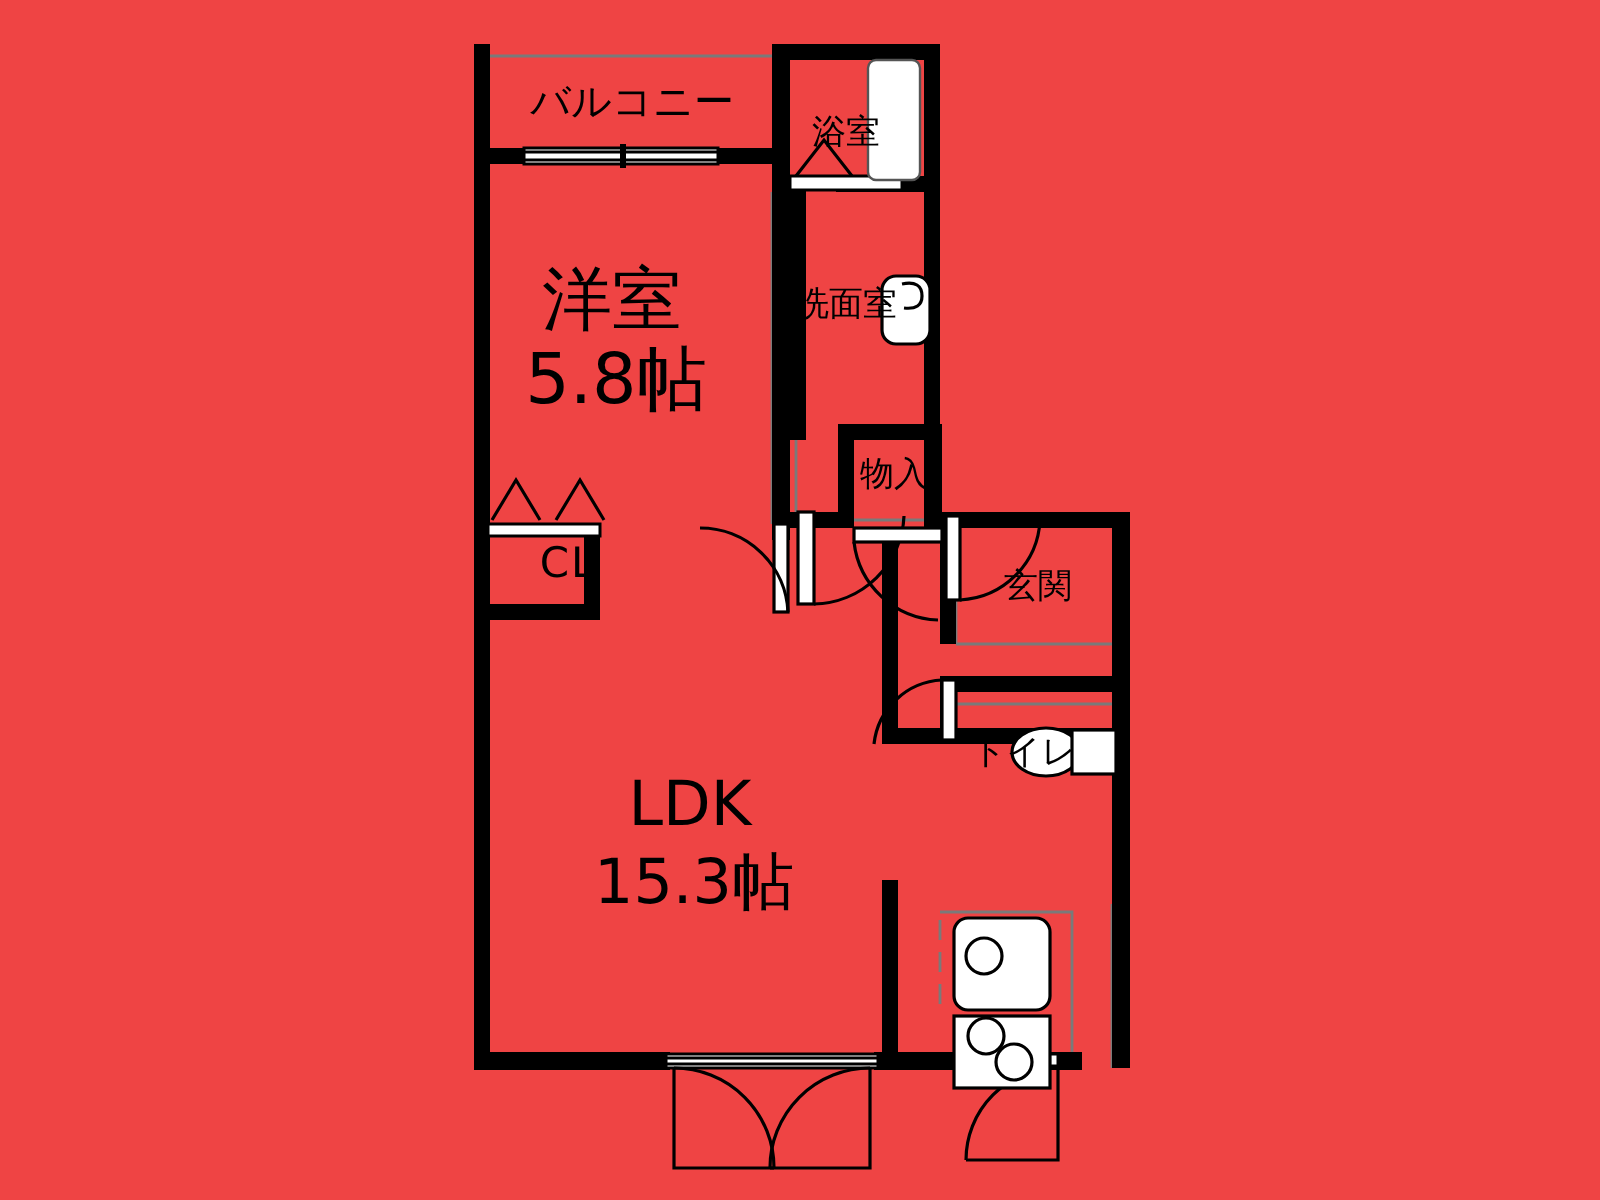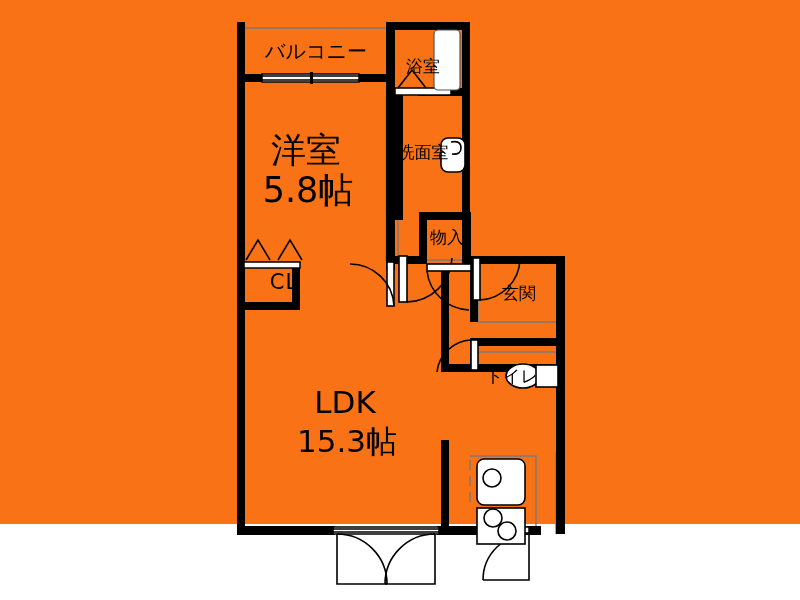--- a/index.html
+++ b/index.html
@@ -9,22 +9,22 @@
   }
   body {
     width: 800px;
     height: 600px;
     font-family: "Liberation Sans", "DejaVu Sans", sans-serif;
     overflow: hidden;
   }
   #floorplan-root {
     position: relative;
     width: 800px;
-    height: 524px;
-    background: #f97316;
+    height: 600px;
+    background: #ef4444;
   }
   svg#plan {
     display: block;
     width: 800px;
     height: 600px;
   }
   .wall      { fill: #000000; }
   .thinline  { fill: none; stroke: #7a7a7a; stroke-width: 1.4; }
   .fixture   { fill: #ffffff; stroke: #000000; stroke-width: 1.6; }
   .fixture-thin { fill: #ffffff; stroke: #555555; stroke-width: 1.2; }

